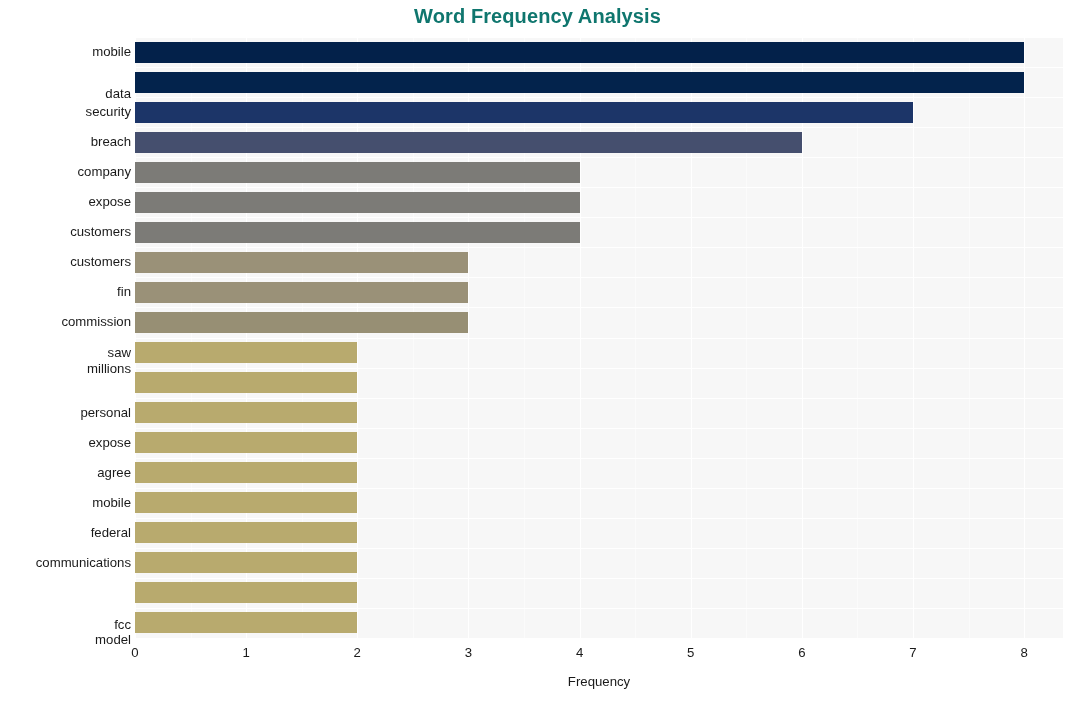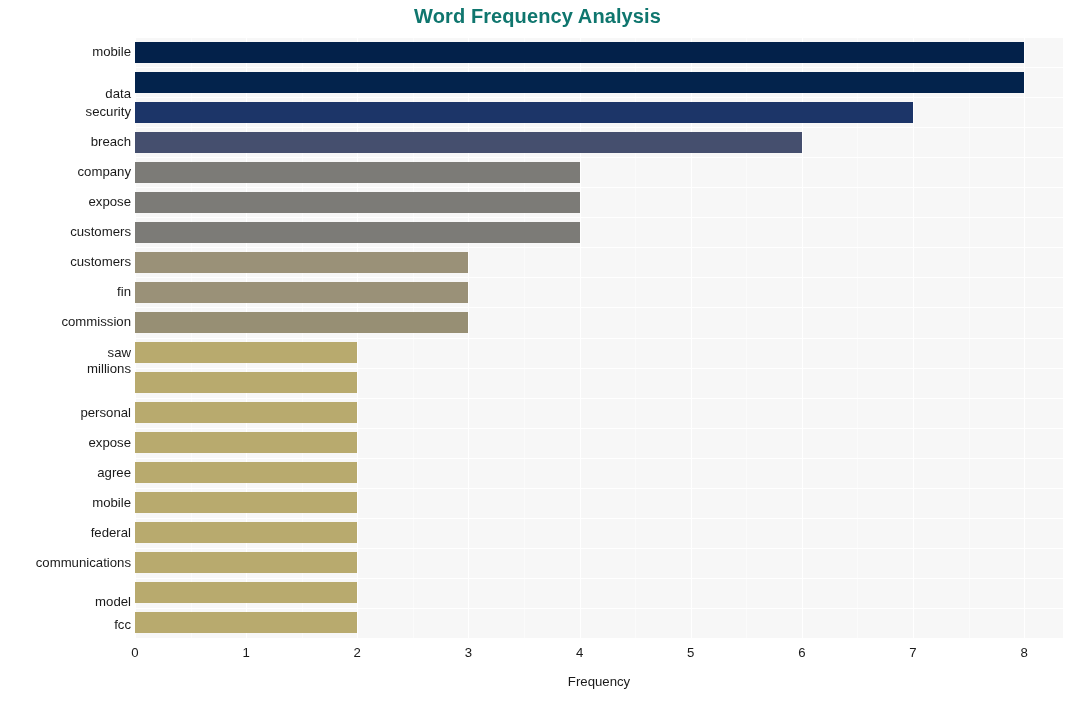--- a/index.html
+++ b/index.html
@@ -177,21 +177,21 @@
       <div class="ytick" style="top: 278.475px;">commission</div>
       <div class="ytick" style="top: 308.525px;">saw</div>
       <div class="ytick" style="top: 325px; padding-left: 48px;">millions</div>
       <div class="ytick" style="top: 368.625px;">personal</div>
       <div class="ytick" style="top: 398.675px;">expose</div>
       <div class="ytick" style="top: 428.725px;">agree</div>
       <div class="ytick" style="top: 458.775px;">mobile</div>
       <div class="ytick" style="top: 488.825px;">federal</div>
       <div class="ytick" style="top: 518.875px;">communications</div>
       <div class="ytick" style="top: 545px; margin-top: 36px;">fcc</div>
-      <div class="ytick" style="top: 558px;">model</div>
+      <div class="ytick" style="top: 596px;">model</div>
     </div>
 
   <div id="x-axis">
       <div class="xtick" style="left: 0px;">0</div>
       <div class="xtick" style="left: 111.138px;">1</div>
       <div class="xtick" style="left: 222.275px;">2</div>
       <div class="xtick" style="left: 333.413px;">3</div>
       <div class="xtick" style="left: 444.551px;">4</div>
       <div class="xtick" style="left: 555.689px;">5</div>
       <div class="xtick" style="left: 666.826px;">6</div>

